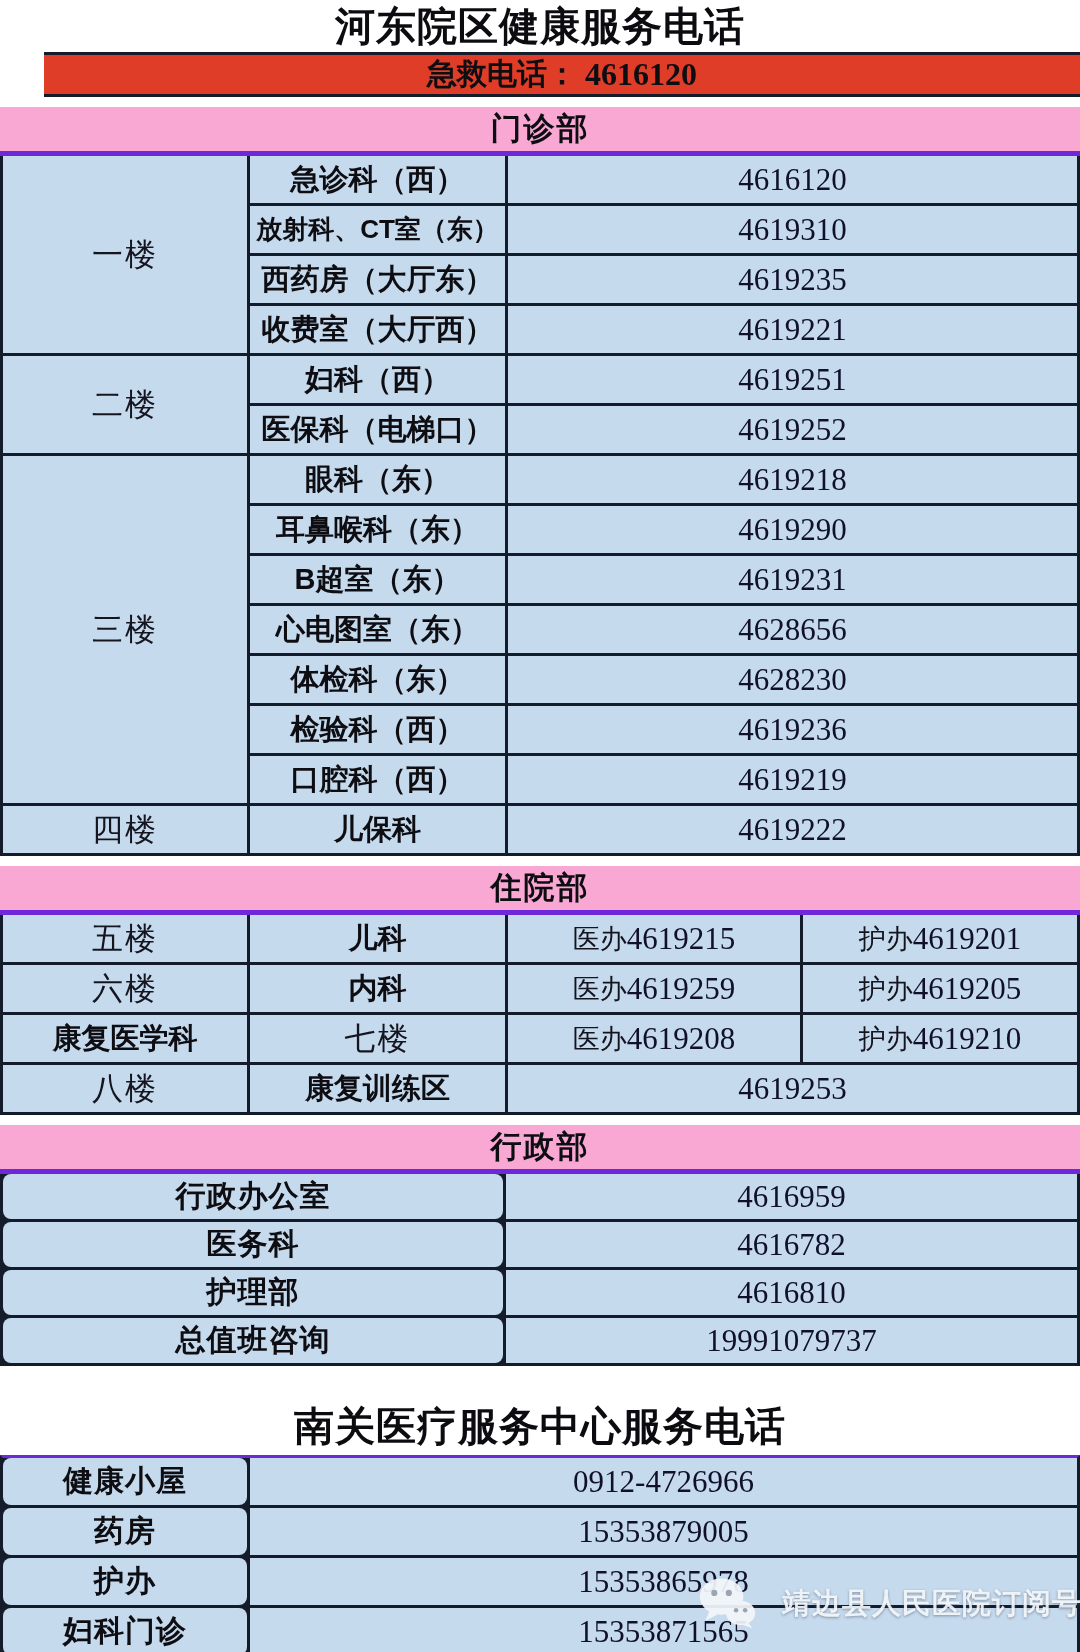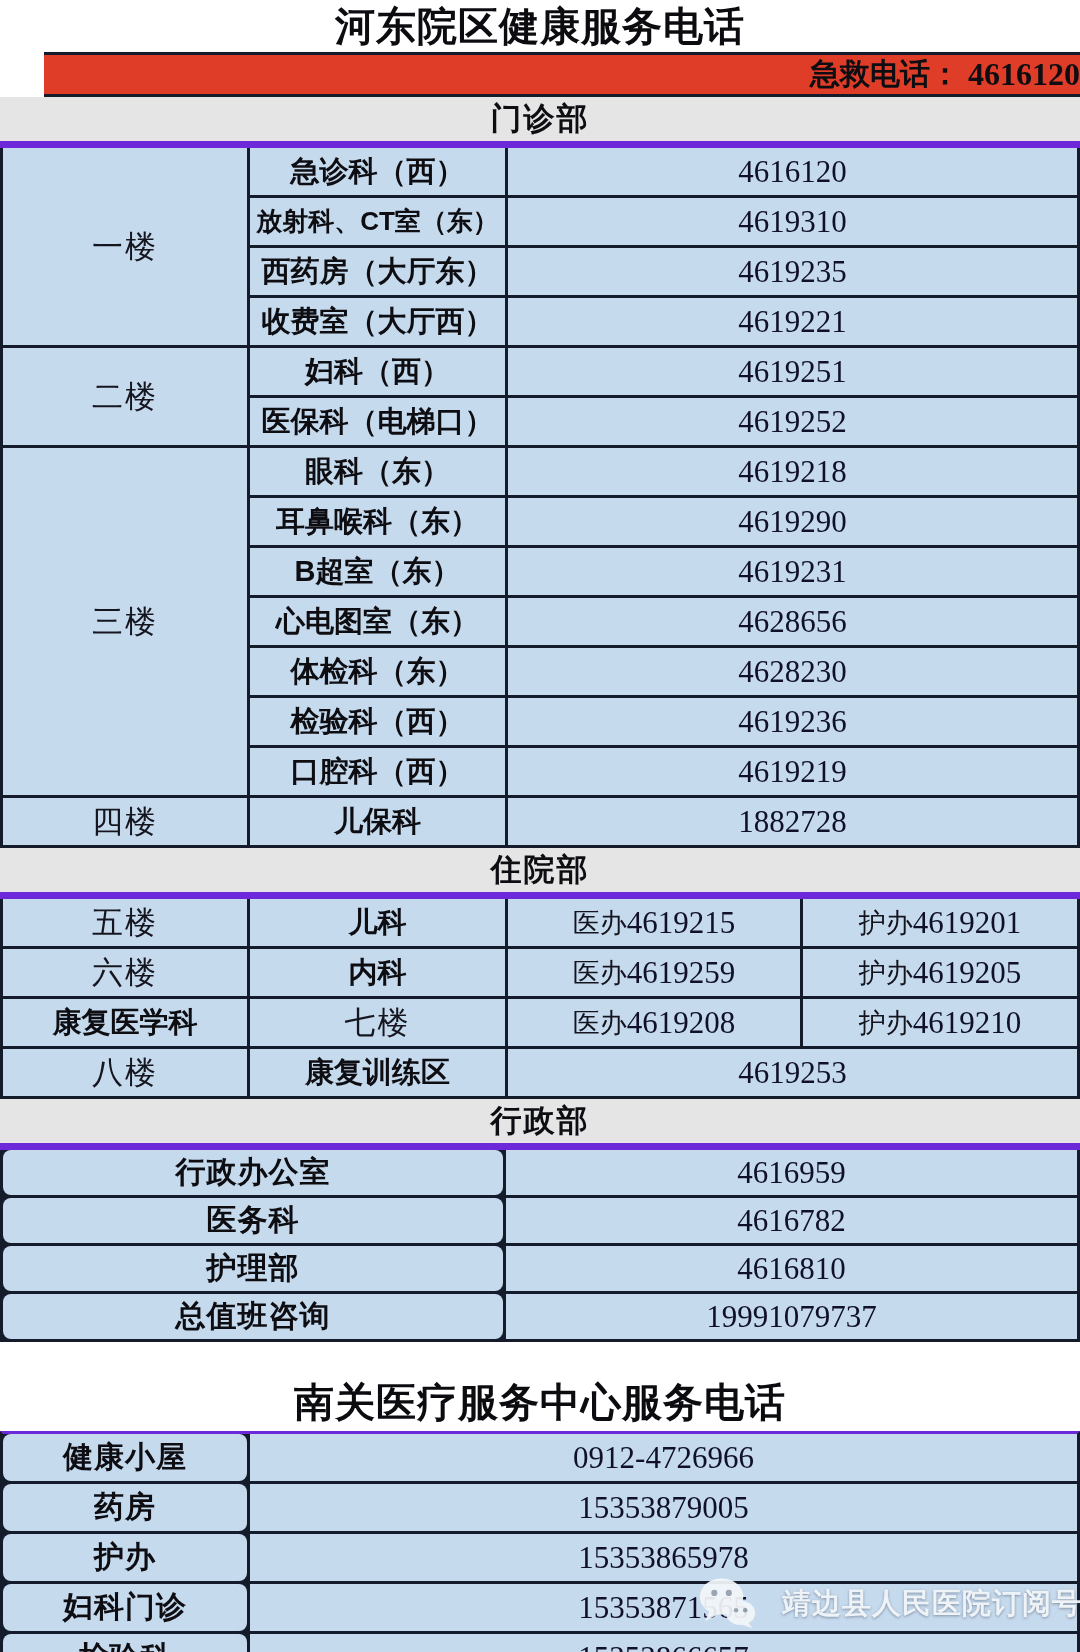--- a/index.html
+++ b/index.html
@@ -7,28 +7,28 @@
     width:1080px; height:1652px; background:#ffffff; position:relative;
     font-family:"Liberation Sans", sans-serif; color:#101018; overflow:hidden;
   }
   .title-row {
     height:52px; display:flex; align-items:center; justify-content:center;
     font-size:40px; font-weight:bold; color:#0c0c10; letter-spacing:1px;
   }
   .red-bar {
     height:39px; background:#df3d28;
     border-top:3px solid #141c2c; border-bottom:3px solid #141c2c;
-    display:flex; align-items:center; justify-content:flex-end; gap:8px;margin-left:44px;
+    display:flex; align-items:center; justify-content:center; gap:8px;margin-left:44px;
   }
   .red-bar .lbl { font-size:30px; font-weight:bold; color:#0d0d12; }
   .red-bar .num { font-family:"Liberation Serif", serif; font-size:32px; font-weight:bold; color:#0d0d12; }
   .blue-bar {
-    height:44px; background:#e5e5e5; border-bottom:7px solid #6d28d9;
+    height:44px; background:#f9a8d4; border-bottom:5px solid #6d28d9;
     display:flex; align-items:center; justify-content:center;
-    font-size:31px; font-weight:bold; color:#0d0d12; letter-spacing:2px;
+    font-size:31px; font-weight:bold; color:#0d0d12; letter-spacing:2px;margin-top:10px;
   }
   .grid {
     display:grid; gap:3px; background:#141c2c;
     border:3px solid #141c2c; border-top:0;
   }
   .grid .cell {
     background:#c6daee; display:flex; align-items:center; justify-content:center;
     overflow:hidden;
   }
   #outpatient-grid { grid-template-columns:244px 255px 1fr; grid-auto-rows:47px; }
@@ -91,21 +91,21 @@
   <div class="cell num" style="grid-column:3;grid-row:9">4619231</div>
   <div class="cell dept" style="grid-column:2;grid-row:10">心电图室（东）</div>
   <div class="cell num" style="grid-column:3;grid-row:10">4628656</div>
   <div class="cell dept" style="grid-column:2;grid-row:11">体检科（东）</div>
   <div class="cell num" style="grid-column:3;grid-row:11">4628230</div>
   <div class="cell dept" style="grid-column:2;grid-row:12">检验科（西）</div>
   <div class="cell num" style="grid-column:3;grid-row:12">4619236</div>
   <div class="cell dept" style="grid-column:2;grid-row:13">口腔科（西）</div>
   <div class="cell num" style="grid-column:3;grid-row:13">4619219</div>
   <div class="cell dept" style="grid-column:2;grid-row:14">儿保科</div>
-  <div class="cell num" style="grid-column:3;grid-row:14">1882728</div>
+  <div class="cell num" style="grid-column:3;grid-row:14">4619222</div>
 </div>
 
 <div class="blue-bar">住院部</div>
 
 <div class="grid" id="inpatient-grid">
   <div class="cell floor">五楼</div>
   <div class="cell dept">儿科</div>
   <div class="cell">
     <span class="pfx">医办</span>
       <span class="num">4619215</span>

